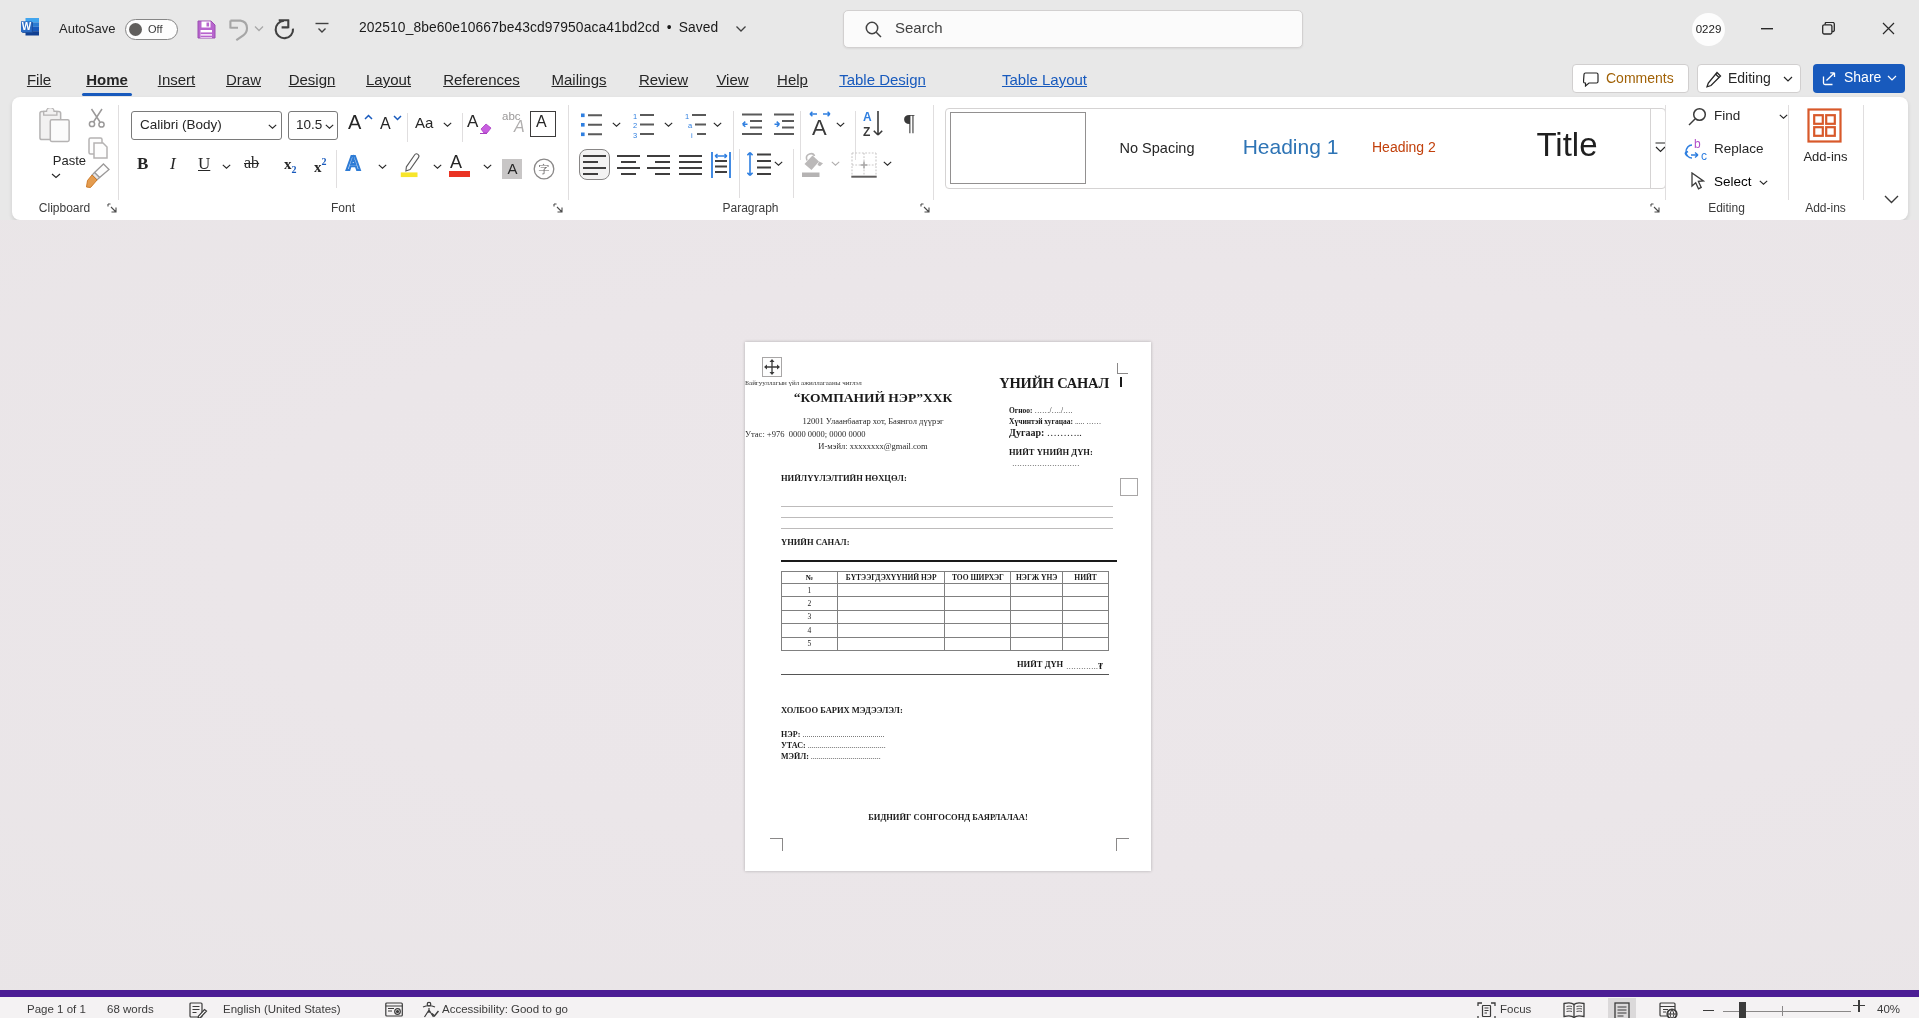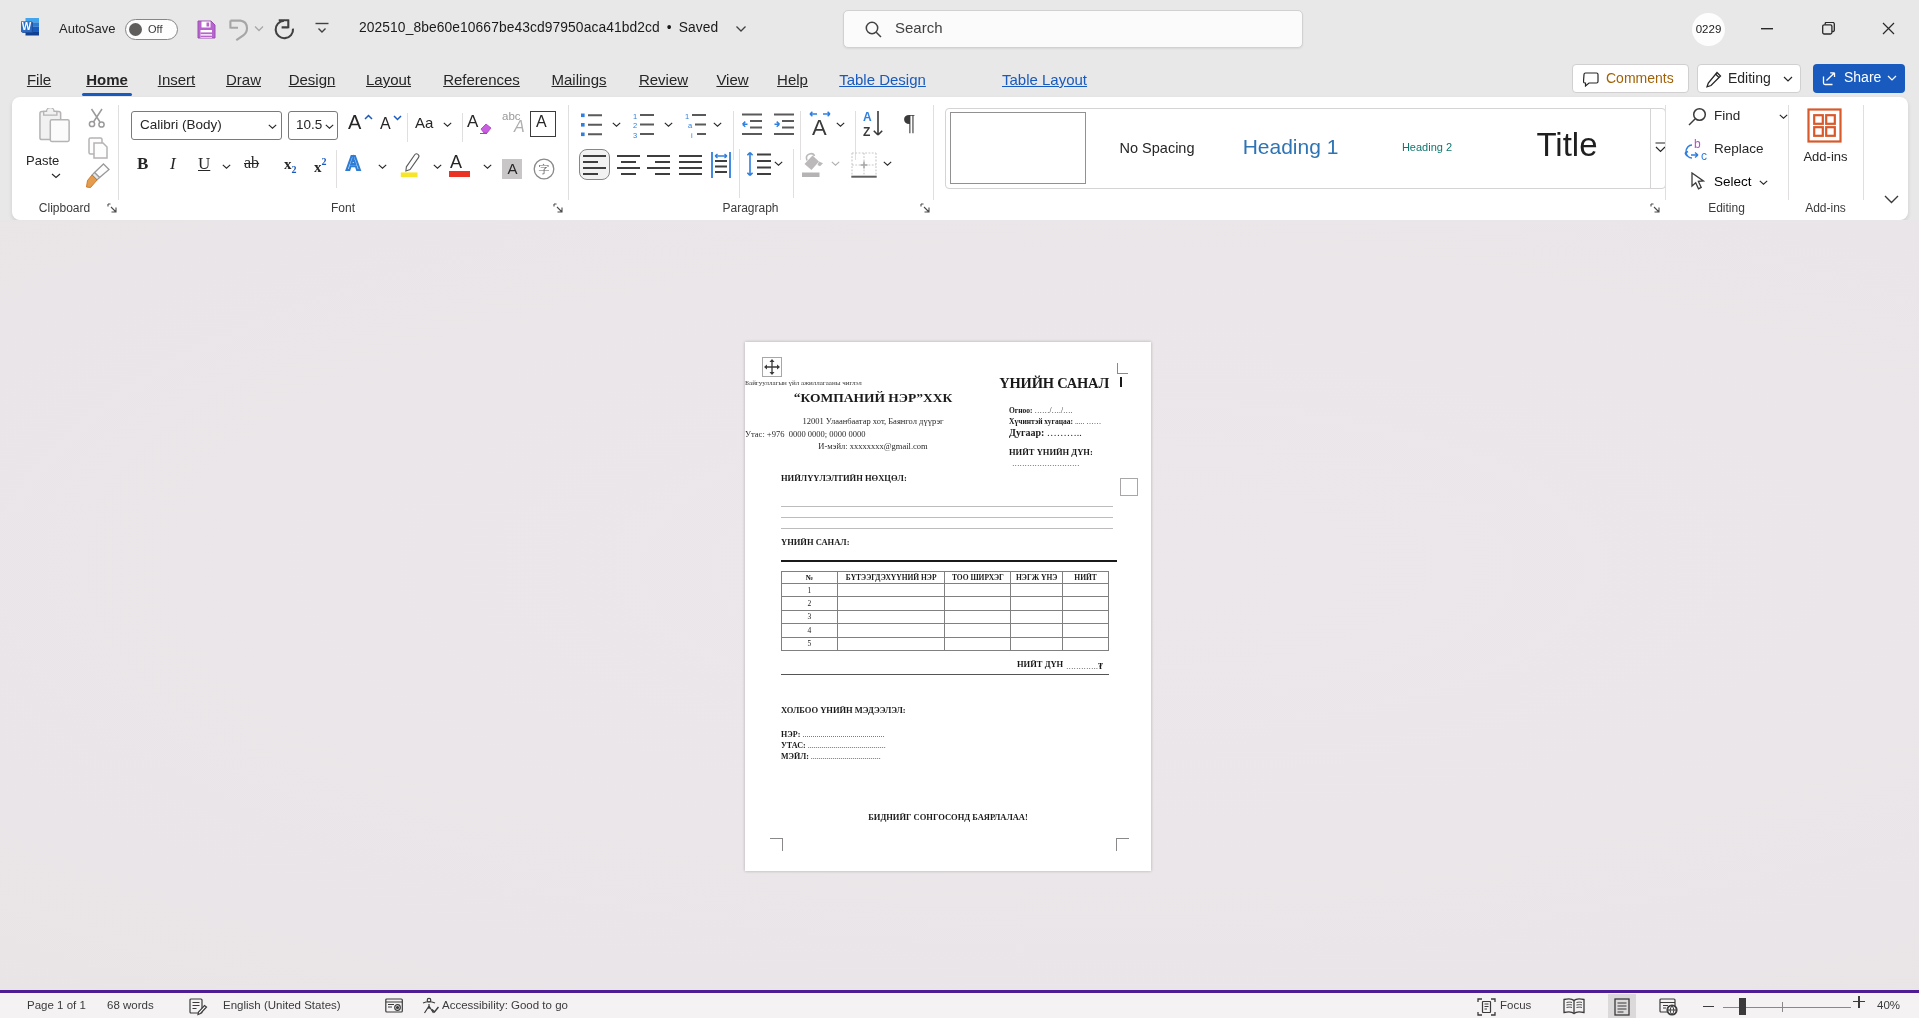--- a/index.html
+++ b/index.html
@@ -13,21 +13,21 @@
 
 
 #ribbon { position:absolute; top:97px; left:12px; width:1896px; height:123px; background:#ffffff; border-radius:8px; box-shadow:0 2px 4px rgba(0,0,0,.12); }
 
 
 #docarea { position:absolute; top:220px; left:0; width:1919px; height:770px;
   background:radial-gradient(130% 110% at 58% 45%, #ece7ea 0%, #ebe6e9 35%, #e9e5e7 70%, #e8e4e6 100%); }
 #page { position:absolute; left:745px; top:122px; width:406px; height:529px; background:#ffffff; box-shadow:0 0 3px rgba(0,0,0,.25); }
 
 
-#statusbar { position:absolute; top:990px; left:0; width:1919px; height:28px; background:#f4f2f3; border-top:3px solid #4c1d95; font-size:11.5px; color:#3b3b3b; }
+#statusbar { position:absolute; top:990px; left:0; width:1919px; height:28px; background:#f4f2f3; border-top:7px solid #4c1d95; font-size:11.5px; color:#3b3b3b; }
 .tab { position:absolute; top:9px; height:25px; text-align:center; font-size:15px; color:#262626; line-height:25px;text-decoration:underline; }
 .tabsel { font-weight:bold; }
 .tabsel::after { content:""; position:absolute; left:3px; right:3px; bottom:-4px; height:3.5px; background:#185abd; border-radius:2px; }
 .tabctx { color:#185abd; }
 .glabel { position:absolute; bottom:5px; width:100%; text-align:center; font-size:12px; color:#3b3b3b; }
 .gsep { position:absolute; top:8px; bottom:20px; width:1px; background:#e0dedf; }
 .launcher { position:absolute; width:10px; height:10px; }
 .serif { font-family:"Liberation Serif",serif; }
 #page table td { border:1px solid #808080; text-align:center; vertical-align:middle; padding:0; }
 </style>
@@ -134,21 +134,21 @@
         </svg>
     </div>
   </div>
   <div id="ribbon">
 
     <svg class="abs" style="left:27px;top:11px" width="32" height="35" viewBox="0 0 34 36">
       <rect x="1" y="3" width="22" height="30" rx="2" fill="#f2f1f1" stroke="#b5b3b3" stroke-width="1.6"></rect>
       <path d="M8 3 a4 4 0 0 1 8 0 h3 v4 h-14 v-4 z" fill="#f2f1f1" stroke="#b5b3b3" stroke-width="1.4"></path>
       <rect x="12" y="12" width="20" height="23" rx="1.5" fill="#fbfbfb" stroke="#b5b3b3" stroke-width="1.6"></rect>
     </svg>
-    <div class="abs" style="left:14px;top:56px;width:60px;text-align:left;font-size:13px;color:#262626">Paste</div>
+    <div class="abs" style="left:14px;top:56px;width:60px;text-align:right;font-size:13px;color:#262626">Paste</div>
     <svg class="abs" style="left:39px;top:76px" width="10" height="6" viewBox="0 0 10 6" fill="none" stroke="#262626" stroke-width="1.1">
         <path d="M1 1 l4 3.5 l4 -3.5"></path>
       </svg>
     <svg class="abs" style="left:76px;top:11px" width="20" height="21" viewBox="0 0 20 21" fill="none" stroke="#9b9999" stroke-width="1.5">
       <circle cx="4" cy="16" r="2.6"></circle>
         <circle cx="13.5" cy="16.5" r="2.6"></circle>
       <path d="M5.5 14 L14 1 M12 14 L3.5 1"></path>
     </svg>
     <svg class="abs" style="left:76px;top:40px" width="21" height="23" viewBox="0 0 21 23">
       <rect x="1" y="1" width="13" height="16" rx="1.5" fill="#fdfdfd" stroke="#b5b3b3" stroke-width="1.5"></rect>
@@ -380,21 +380,21 @@
     <div class="glabel" style="left:556px;width:365px">Paragraph</div>
     <svg class="launcher" style="left:908px;bottom:7px" width="10" height="10" viewBox="0 0 10 10" fill="none" stroke="#4a4a4a" stroke-width="1.1">
       <path d="M9 9 L4 4 M9 4.5 V9 H4.5 M1 1 L3.5 1 M1 1 L1 3.5"></path>
     </svg>
     <div class="gsep" style="left:921px"></div>
 
     <div class="abs" style="left:933px;top:11px;width:721px;height:81px;border:1px solid #d5d3d3;border-radius:4px;background:#fff"></div>
     <div class="abs" style="left:938px;top:15px;width:136px;height:72px;border:1px solid #929090;background:#fff;box-shadow:inset 0 0 0 3px #fff"></div>
     <div class="abs" style="left:1095px;top:15px;width:100px;height:72px;text-align:center;line-height:72px;font-size:14.5px;color:#262626">No Spacing</div>
     <div class="abs" style="left:1216px;top:15px;width:125px;height:72px;text-align:center;line-height:70px;font-size:21px;color:#2e74b5;font-weight:300">Heading 1</div>
-    <div class="abs" style="left:1360px;top:15px;width:110px;height:72px;text-align:center;line-height:70px;font-size:11px;color:#0f766e;font-weight:300">Heading 2</div>
+    <div class="abs" style="left:1360px;top:15px;width:110px;height:72px;text-align:left;line-height:70px;font-size:14px;color:#c2410c;font-weight:300">Heading 2</div>
     <div class="abs" style="left:1490px;top:15px;width:130px;height:72px;text-align:center;line-height:66px;font-size:33px;color:#1f1f1f;font-weight:300">Title</div>
     <div class="abs" style="left:1638px;top:11px;width:16px;height:81px;border-left:1px solid #d5d3d3"></div>
     <svg class="abs" style="left:1642px;top:45px" width="13" height="12" viewBox="0 0 13 12" fill="none" stroke="#262626" stroke-width="1.2">
       <path d="M1.5 1 h10 M2 5 l4.5 4.5 l4.5-4.5"></path>
     </svg>
     <svg class="launcher" style="left:1638px;bottom:7px" width="10" height="10" viewBox="0 0 10 10" fill="none" stroke="#4a4a4a" stroke-width="1.1">
       <path d="M9 9 L4 4 M9 4.5 V9 H4.5 M1 1 L3.5 1 M1 1 L1 3.5"></path>
     </svg>
     <div class="gsep" style="left:1653px"></div>
 
@@ -515,21 +515,21 @@
               <td></td>
               <td></td>
               <td></td>
               <td></td>
             </tr>
       </tbody>
         </table>
       <div class="serif" style="position:absolute;left:272px;top:317px;font-size:8.5px;font-weight:bold;color:#1a1a1a">НИЙТ ДҮН</div>
       <div class="serif" style="position:absolute;left:321px;top:320px;font-size:7.5px;color:#1a1a1a">………….<b>₮</b></div>
       <div class="abs" style="left:36px;top:332px;width:328px;border-top:1px solid #555"></div>
-      <div class="serif" style="position:absolute;left:36px;top:363px;font-size:8.5px;font-weight:bold;color:#1a1a1a">ХОЛБОО ҮНИЙН МЭДЭЭЛЭЛ:</div>
+      <div class="serif" style="position:absolute;left:36px;top:363px;font-size:8.5px;font-weight:bold;color:#1a1a1a">ХОЛБОО БАРИХ МЭДЭЭЛЭЛ:</div>
       <div class="serif" style="position:absolute;left:36px;top:388px;font-size:8px;color:#1a1a1a"><b>НЭР:</b> .........................................</div>
       <div class="serif" style="position:absolute;left:36px;top:399px;font-size:8px;color:#1a1a1a"><b>УТАС:</b> .......................................</div>
       <div class="serif" style="position:absolute;left:36px;top:410px;font-size:8px;color:#1a1a1a"><b>МЭЙЛ:</b> ...................................</div>
       <div class="serif" style="position:absolute;left:0;top:470px;width:406px;text-align:center;font-size:8.5px;font-weight:bold;color:#1a1a1a">БИДНИЙГ СОНГОСОНД БАЯРЛАЛАА!</div>
       <div class="abs" style="left:25px;top:496px;width:13px;height:13px;border-top:1px solid #8a8888;border-right:1px solid #8a8888;border-width:1px 1px 0 0"></div>
       <div class="abs" style="left:371px;top:496px;width:13px;height:13px;border-top:1px solid #8a8888;border-left:1px solid #8a8888;border-width:1px 0 0 1px"></div>
     </div>
   </div>
   <div id="statusbar">
     <div class="abs" style="left:27px;top:6px">Page 1 of 1</div>

